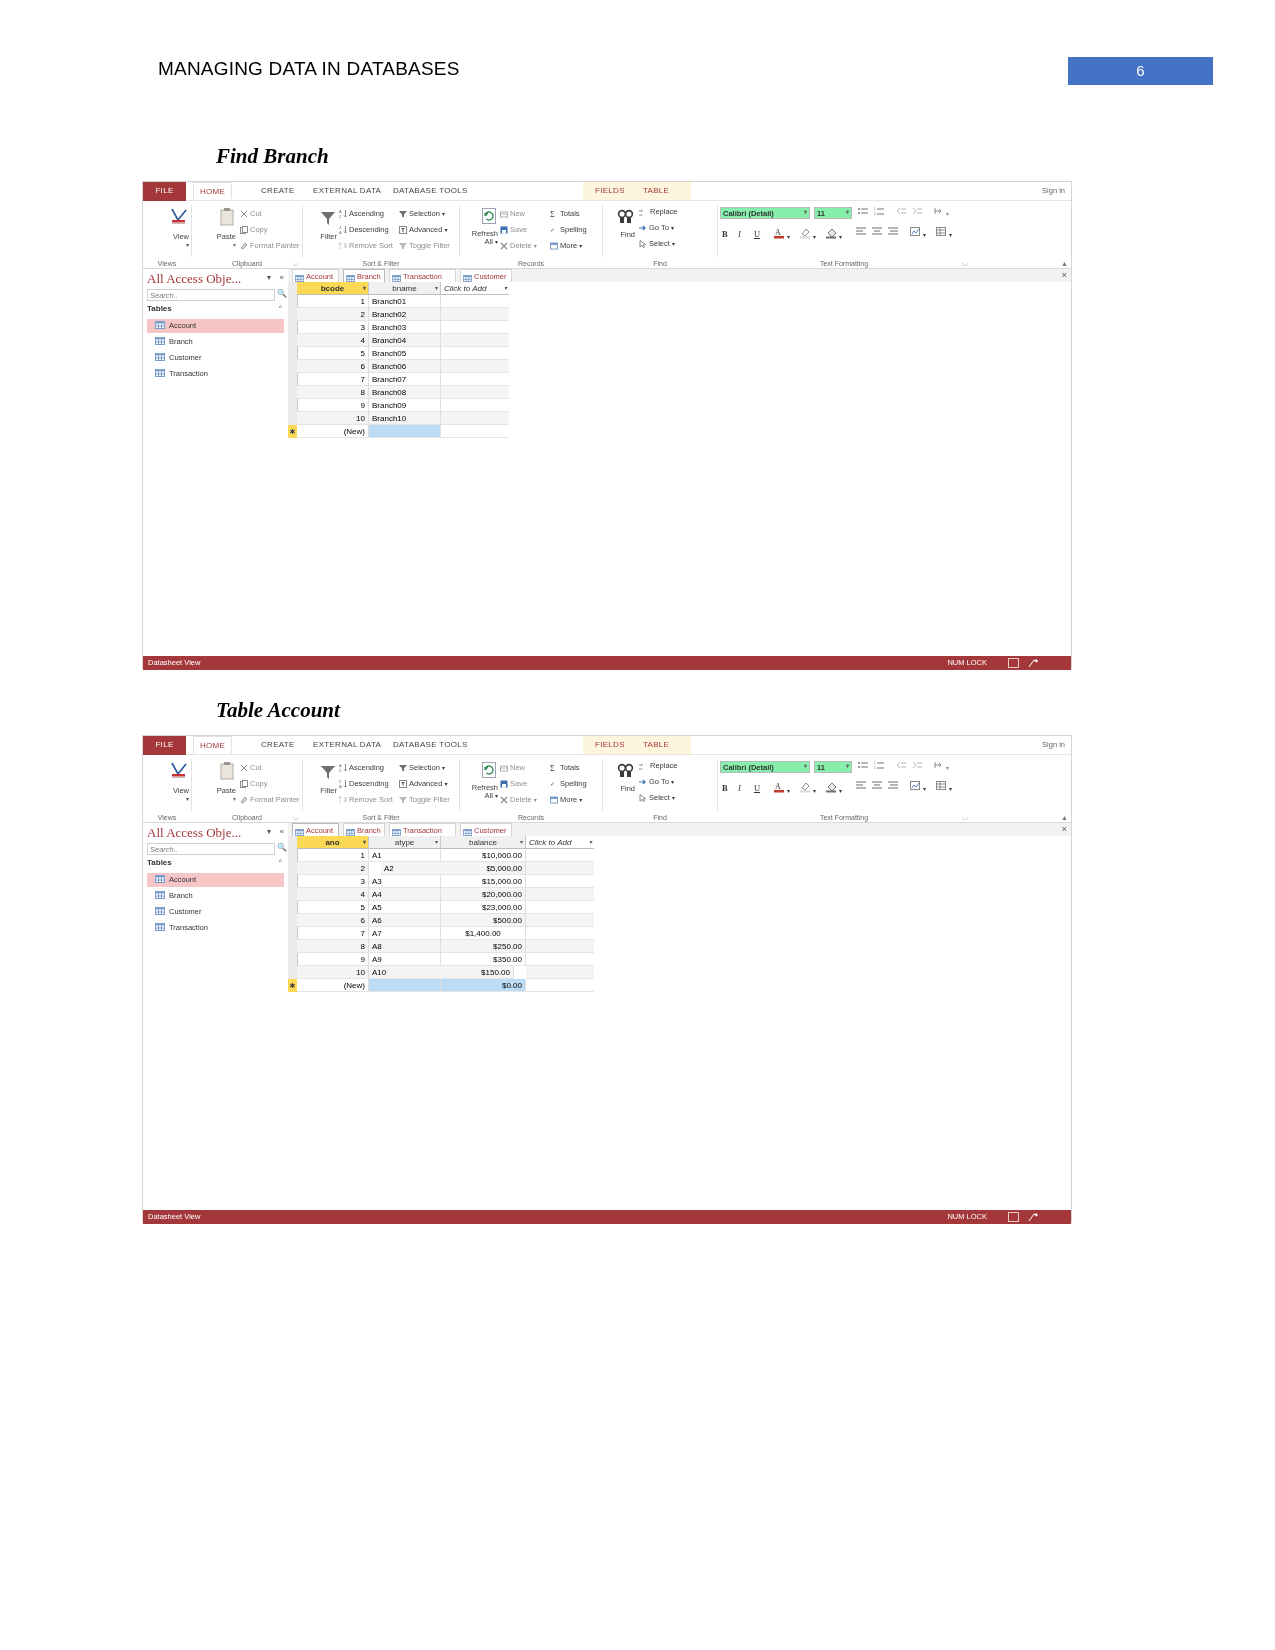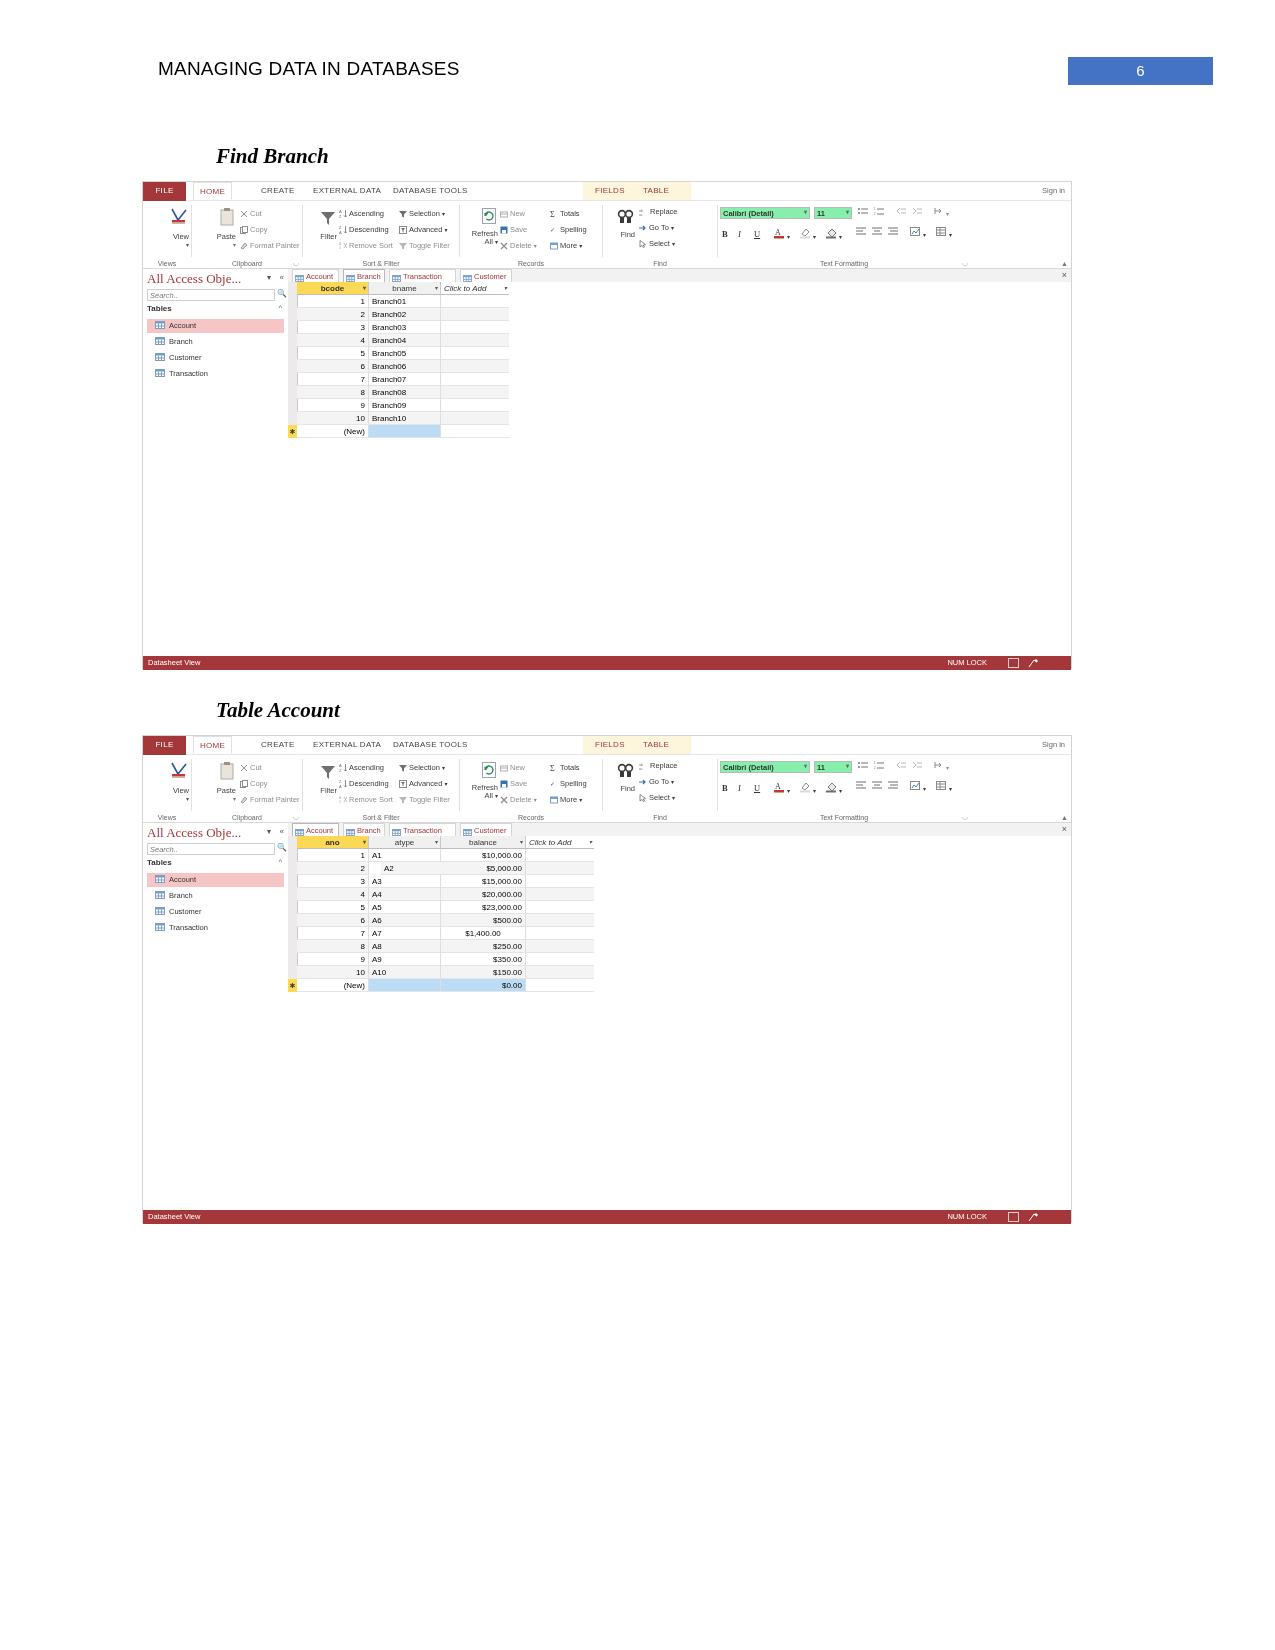--- a/index.html
+++ b/index.html
@@ -778,21 +778,21 @@
           </div>
           <div class="drow" style="top:117px;">
             <div class="dcell num" style="left:0px;width:72px;text-align:right;">9</div>
             <div class="dcell" style="left:72px;width:72px;">A9</div>
             <div class="dcell num" style="left:144px;width:85px;text-align:right;">$350.00</div>
             <div class="dcell" style="left:229px;width:68px;border-right:none;"></div>
           </div>
           <div class="drow alt" style="top:130px;">
             <div class="dcell num" style="left:0px;width:72px;text-align:right;">10</div>
             <div class="dcell" style="left:72px;width:72px;">A10</div>
-            <div class="dcell num" style="left:144px;width:85px;">$150.00</div>
+            <div class="dcell num" style="left:132px;width:85px;">$150.00</div>
             <div class="dcell" style="left:229px;width:68px;border-right:none;"></div>
           </div>
           <div class="newstar" style="top:143px;">✱</div>
           <div class="drow newrow" style="top:143px;">
             <div class="dcell" style="left:0px;width:72px;text-align:right;background:#fff;">(New)</div>
             <div class="dcell" style="left:72px;width:72px;"></div>
             <div class="dcell" style="left:144px;width:85px;text-align:right;">$0.00</div>
             <div class="dcell" style="left:229px;width:68px;background:#fff;border-right:none;"></div>
           </div>
         </div>

